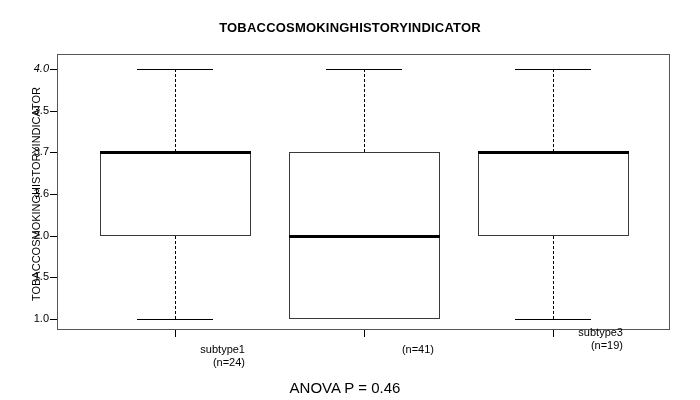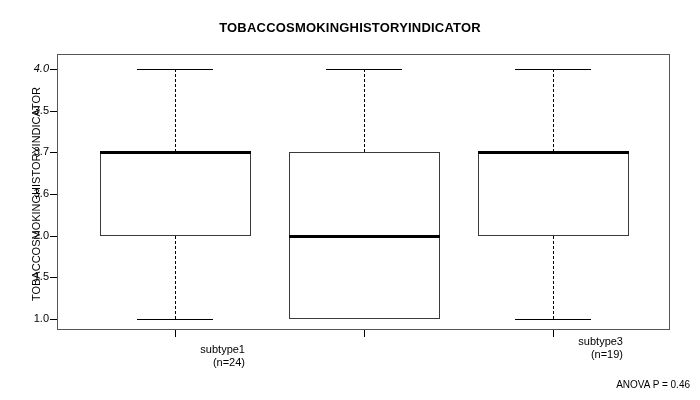--- a/index.html
+++ b/index.html
@@ -41,22 +41,22 @@
     font-size: 11px;
     transform: rotate(-90deg);
     transform-origin: center center;
     white-space: nowrap;
   }
   .footer-note {
     position: absolute;
     left: 0;
     top: 379px;
     width: 690px;
-    text-align: right;
-    font-size: 10px;
+    text-align: center;
+    font-size: 15px;
     white-space: nowrap;
   }
   .plot-frame {
     position: absolute;
     left: 57px;
     top: 54px;
     width: 613px;
     height: 276px;
     border: 1px solid #555555;
     box-sizing: border-box;
@@ -168,23 +168,24 @@
     </div>
 
   <div id="x-ticks-layer">
       <div class="x-tick-mark" style="left: 175px; top: 330px;"></div>
       <div class="x-tick-label" style="left: 105px; top: 343px;">
         <div>subtype1</div>
         <div>(n=24)</div>
       </div>
       <div class="x-tick-mark" style="left: 364px; top: 330px;"></div>
       <div class="x-tick-label" style="left: 294px; top: 343px;">
+        <div>(n=41)</div>
       </div>
       <div class="x-tick-mark" style="left: 553px; top: 330px;"></div>
-      <div class="x-tick-label" style="left: 483px; top: 335px;">
+      <div class="x-tick-label" style="left: 483px; top: 326px;">
         <div>subtype3</div>
         <div>(n=19)</div>
       </div>
     </div>
 
   <div class="footer-note">ANOVA P = 0.46</div>
 
 </div>
 
 </body></html>

